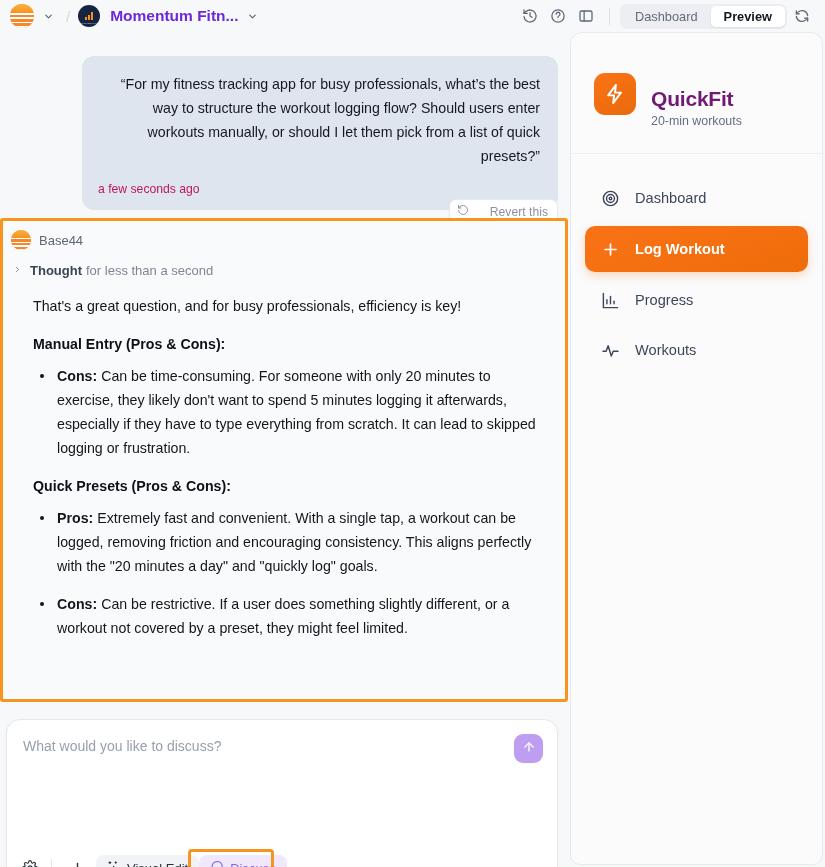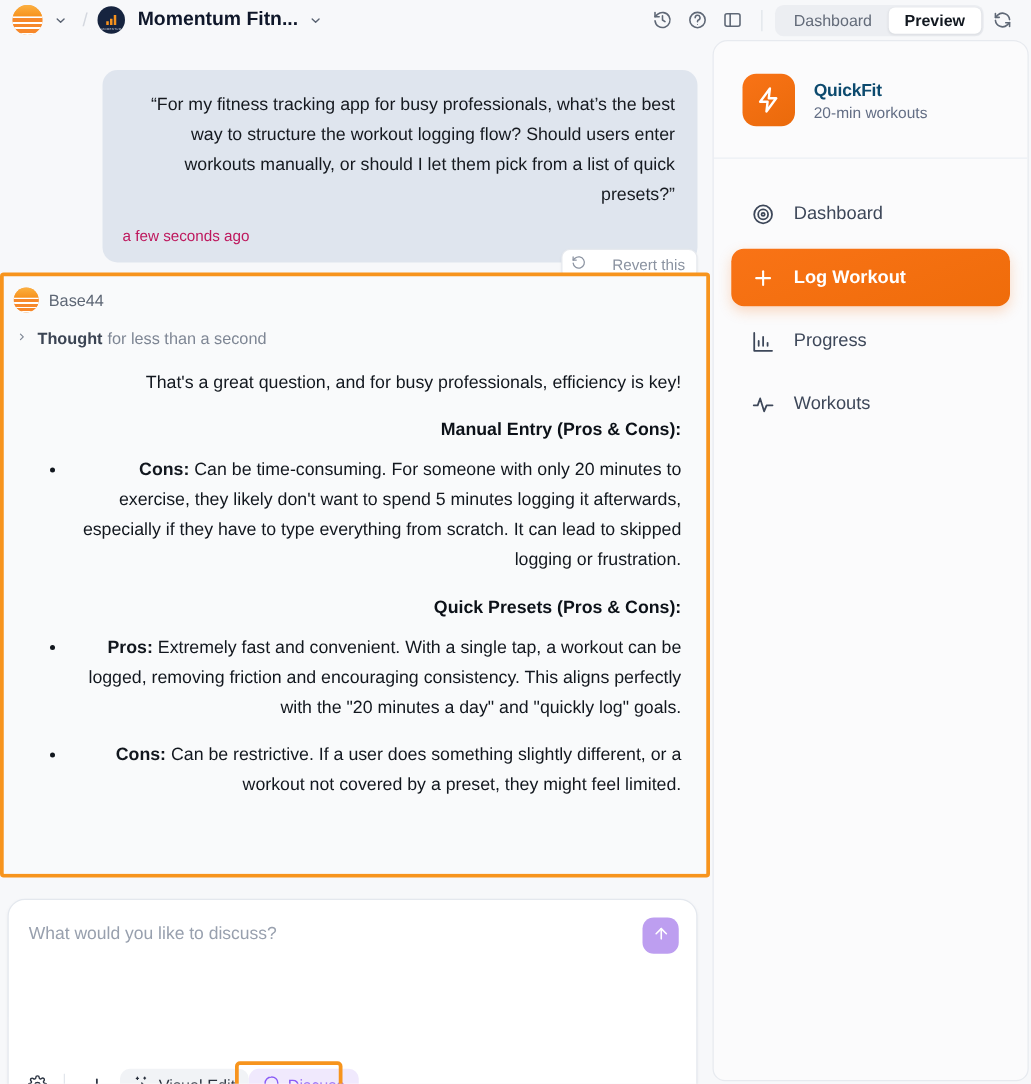--- a/index.html
+++ b/index.html
@@ -52,21 +52,21 @@
   .proj-avatar .bars i { display:block; width:2px; background:#f7931e; }
   .proj-avatar .bars i:nth-child(1){height:3px}
   .proj-avatar .bars i:nth-child(2){height:5px}
   .proj-avatar .bars i:nth-child(3){height:8px}
   .proj-avatar .tiny {
     position:absolute; bottom:2px; left:0; right:0; text-align:center;
     font-size:2.4px; color:#c9ced8; letter-spacing:.2px;
   }
   .proj-name {
     margin-left: 10px;
-    font-size: 15.5px; font-weight: 600; color: #0f172a;
+    font-size: 15.5px; font-weight: 600; color: #6d28d9;
     white-space: nowrap;
   }
   .hdr-right {
     margin-left: auto; display: flex; align-items: center; gap: 2px;
   }
   .icon-btn {
     width: 26px; height: 26px; border-radius: 6px;
     display: flex; align-items: center; justify-content: center;
     color: #5f6876; background: transparent; border: none; cursor: pointer;
   }
@@ -132,21 +132,21 @@
   .a-head .sunset-logo::before { top: 7.5px; height: 12.5px;
     background: repeating-linear-gradient(to bottom,#ffffff 0px,#ffffff 1.4px,#f7882a 1.4px,#f7882a 3.7px); }
   .a-name { font-size: 13px; color: #5e6775; }
   .thought {
     display: flex; align-items: center; gap: 8px;
     margin-top: 13px; padding-left: 4px; cursor: pointer;
   }
   .thought .tri { color: #7e8694; font-size: 11px; line-height: 1; }
   .thought .t1 { font-size: 13px; font-weight: 700; color: #3b4453; }
   .thought .t2 { font-size: 13px; color: #7e8694; margin-left: -4px; }
-  .a-body { padding: 0 14px 0 24px; margin-top: 16px; text-align: right; }
+  .a-body { padding: 0 14px 0 24px; margin-top: 16px; }
   .a-body p {
     font-size: 14.2px; line-height: 24px; color: #12171e;
   }
   .a-h3 {
     font-size: 14.2px; font-weight: 700; color: #0c1118;
     margin-top: 18px;
   }
   .a-list { margin-top: 12px; padding-left: 0; list-style: none; }
   .a-list li {
     position: relative; padding-left: 24px; margin-bottom: 14px;
@@ -217,21 +217,21 @@
   .pv-brand {
     display: flex; align-items: center; gap: 15px;
     padding: 26px 0 0 23px;
   }
   .pv-logo {
     width: 42px; height: 42px; border-radius: 11px;
     background: linear-gradient(150deg, #f97316, #ea6a0b);
     display: flex; align-items: center; justify-content: center;
     flex: 0 0 auto;
   }
-  .pv-title { font-size: 14px; font-weight: 700; color: #0c4a6e; letter-spacing: -.2px; }
+  .pv-title { font-size: 21px; font-weight: 700; color: #701a75; letter-spacing: -.2px; margin-top: 28px; }
   .pv-sub { font-size: 12.4px; color: #636e85; margin-top: 3px; font-weight: 500; }
   .pv-rule { height: 1px; background: #eceff3; margin: 25px 0 0 0; }
   .pv-nav { padding: 22px 14px 0 14px; display: flex; flex-direction: column; gap: 6px; }
   .pv-item {
     display: flex; align-items: center; gap: 15px;
     height: 44px; padding: 0 16px; border-radius: 10px;
     font-size: 14.6px; color: #3d4759; font-weight: 500; cursor: pointer;
   }
   .pv-item .ic { width: 19px; height: 19px; display:flex; align-items:center; justify-content:center; flex:0 0 auto; }
   .pv-item.active {

